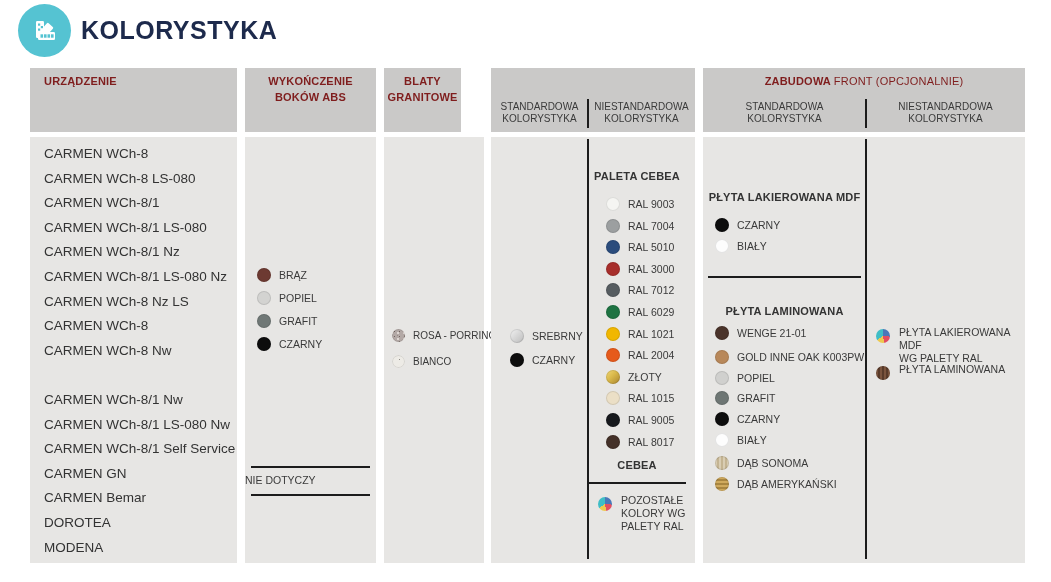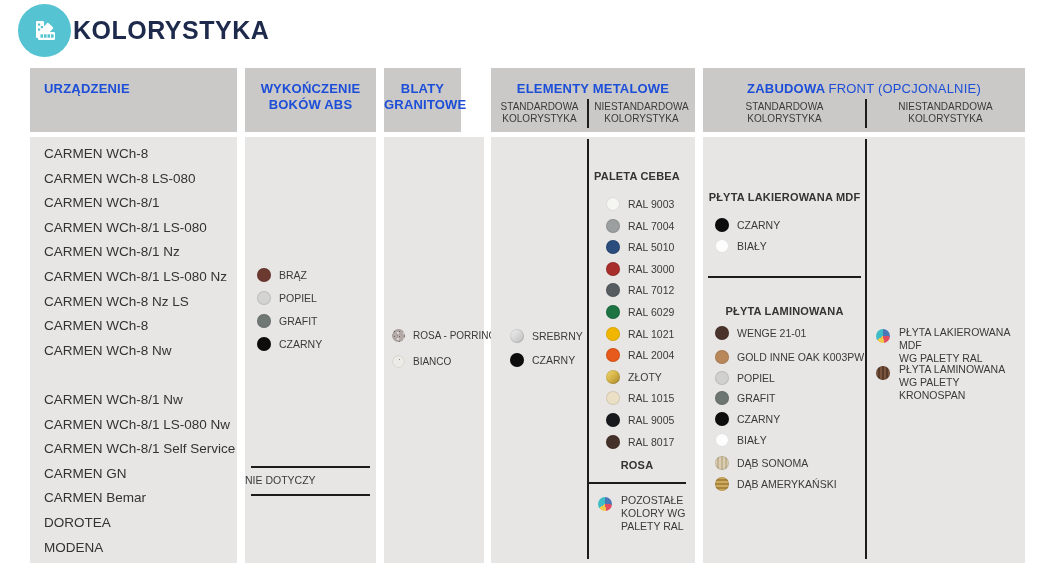--- a/index.html
+++ b/index.html
@@ -1,30 +1,30 @@
 <!DOCTYPE html>
 <html><head>
 <meta charset="utf-8">
 <style>
   * { margin:0; padding:0; box-sizing:border-box; }
   html,body { background:#ffffff; }
   .canvas { position:relative; width:1051px; height:582px; background:#ffffff;
             font-family:"Liberation Sans", sans-serif; color:#3b3b3b; overflow:hidden; }
 
   
-  .page-header { position:absolute; left:18px; top:4px; display:flex; align-items:center; gap:2px; }
+  .page-header { position:absolute; left:18px; top:4px; display:flex; align-items:center; gap:10px; }
   .icon-circle { width:53px; height:53px; border-radius:50%; background:#55c3d2;
                  display:flex; align-items:center; justify-content:center; }
   .page-title { font-size:25px; font-weight:bold; color:#1d2a4c; letter-spacing:0.5px; }
 
   
   .hdr { position:absolute; top:68px; height:64px; background:#cac9c8; }
   .bdy { position:absolute; top:137px; height:426px; background:#e7e6e4; }
 
-  .h-title { font-size:13px; font-weight:bold; color:#1d4ed8; text-align:center; letter-spacing:0.2px; padding-top:13px; line-height:16px; }
+  .h-title { font-size:11px; font-weight:bold; color:#7f1d1d; text-align:center; letter-spacing:0.2px; padding-top:5px; line-height:16px; }
   .h-title.left { text-align:left; padding-left:14px; }
   .h-sub { position:absolute; top:33px; font-size:10px; color:#3a3a3a; text-align:center; line-height:12px; }
   .h-sub > div { margin:0 auto; }
 
   .vline { position:absolute; width:2px; background:#1c1c1c; }
   .hline { position:absolute; height:2px; background:#1c1c1c; }
 
   .dev { position:absolute; left:14px; font-size:13.5px; color:#333333; white-space:nowrap; }
 
   .swr { position:absolute; display:flex; align-items:center; gap:8px; font-size:10.5px; color:#3a3a3a; white-space:nowrap; }
@@ -142,21 +142,20 @@
       <span class="dot sm tx-granite-rosa"></span>
       <span style="font-size:10px">ROSA - PORRINO</span>
     </div>
     <div class="swr" style="left:8px;top:218px">
       <span class="dot sm tx-granite-bianco"></span>
       <span style="font-size:10px">BIANCO</span>
     </div>
   </div>
 
   <div class="hdr" style="left:491px;width:204px">
-    <div class="h-title">ELEMENTY METALOWE</div>
     <div class="h-sub" style="left:0;width:97px">
       <div style="width:80px">STANDARDOWA KOLORYSTYKA</div>
     </div>
     <div class="h-sub" style="left:97px;width:107px">
       <div style="width:95px">NIESTANDARDOWA KOLORYSTYKA</div>
     </div>
     <div class="vline" style="left:96px;top:31px;height:29px"></div>
   </div>
   <div class="bdy" style="left:491px;width:204px">
 
@@ -216,21 +215,21 @@
         </div>
       <div class="swr" style="left:18px;top:276px">
           <span class="dot" style="background: rgb(23, 25, 29);"></span>
           <span>RAL 9005</span>
         </div>
       <div class="swr" style="left:18px;top:298px">
           <span class="dot" style="background: rgb(68, 49, 40);"></span>
           <span>RAL 8017</span>
         </div>
 
-      <div class="sec-title" style="top:322px">ROSA</div>
+      <div class="sec-title" style="top:322px">CEBEA</div>
       <div class="hline" style="left:0;right:0;top:345px"></div>
       <div class="nstd-item" style="left:10px;top:357px">
         <span class="dot tx-pie" style="box-shadow:none"></span>
         <span>
           <div>POZOSTAŁE</div>
           <div>KOLORY WG</div>
           <div>PALETY RAL</div>
         </span>
       </div>
     </div>
@@ -305,19 +304,18 @@
         <span class="dot tx-pie" style="box-shadow:none"></span>
         <span>
           <div>PŁYTA LAKIEROWANA MDF</div>
           <div>WG PALETY RAL</div>
         </span>
       </div>
       <div class="nstd-item" style="left:10px;top:226px">
         <span class="dot tx-wood"></span>
         <span>
           <div>PŁYTA LAMINOWANA</div>
-          <div>WG PALETY KRONOSPAN</div>
         </span>
       </div>
     </div>
   </div>
 
 </div>
 
 </body></html>

